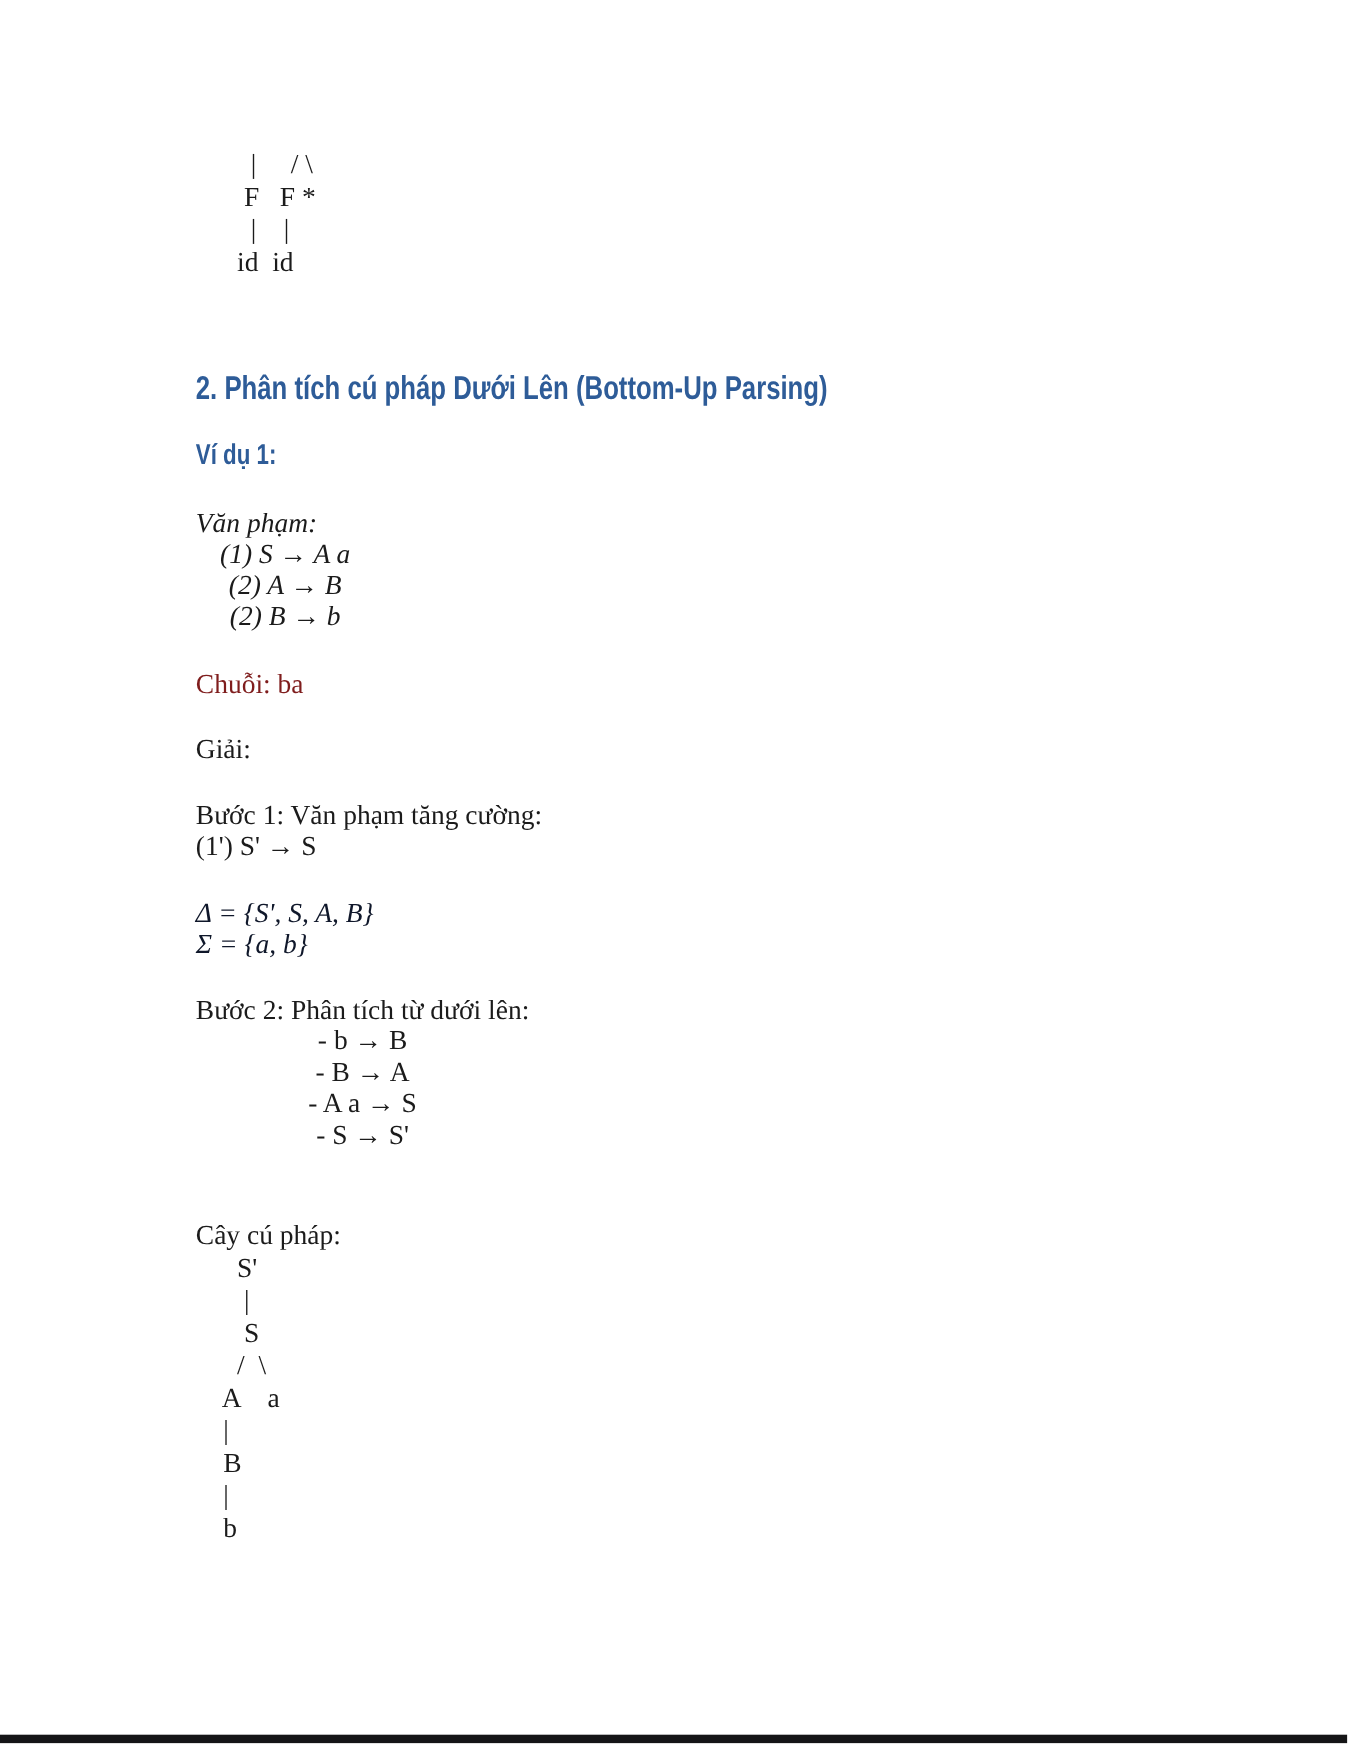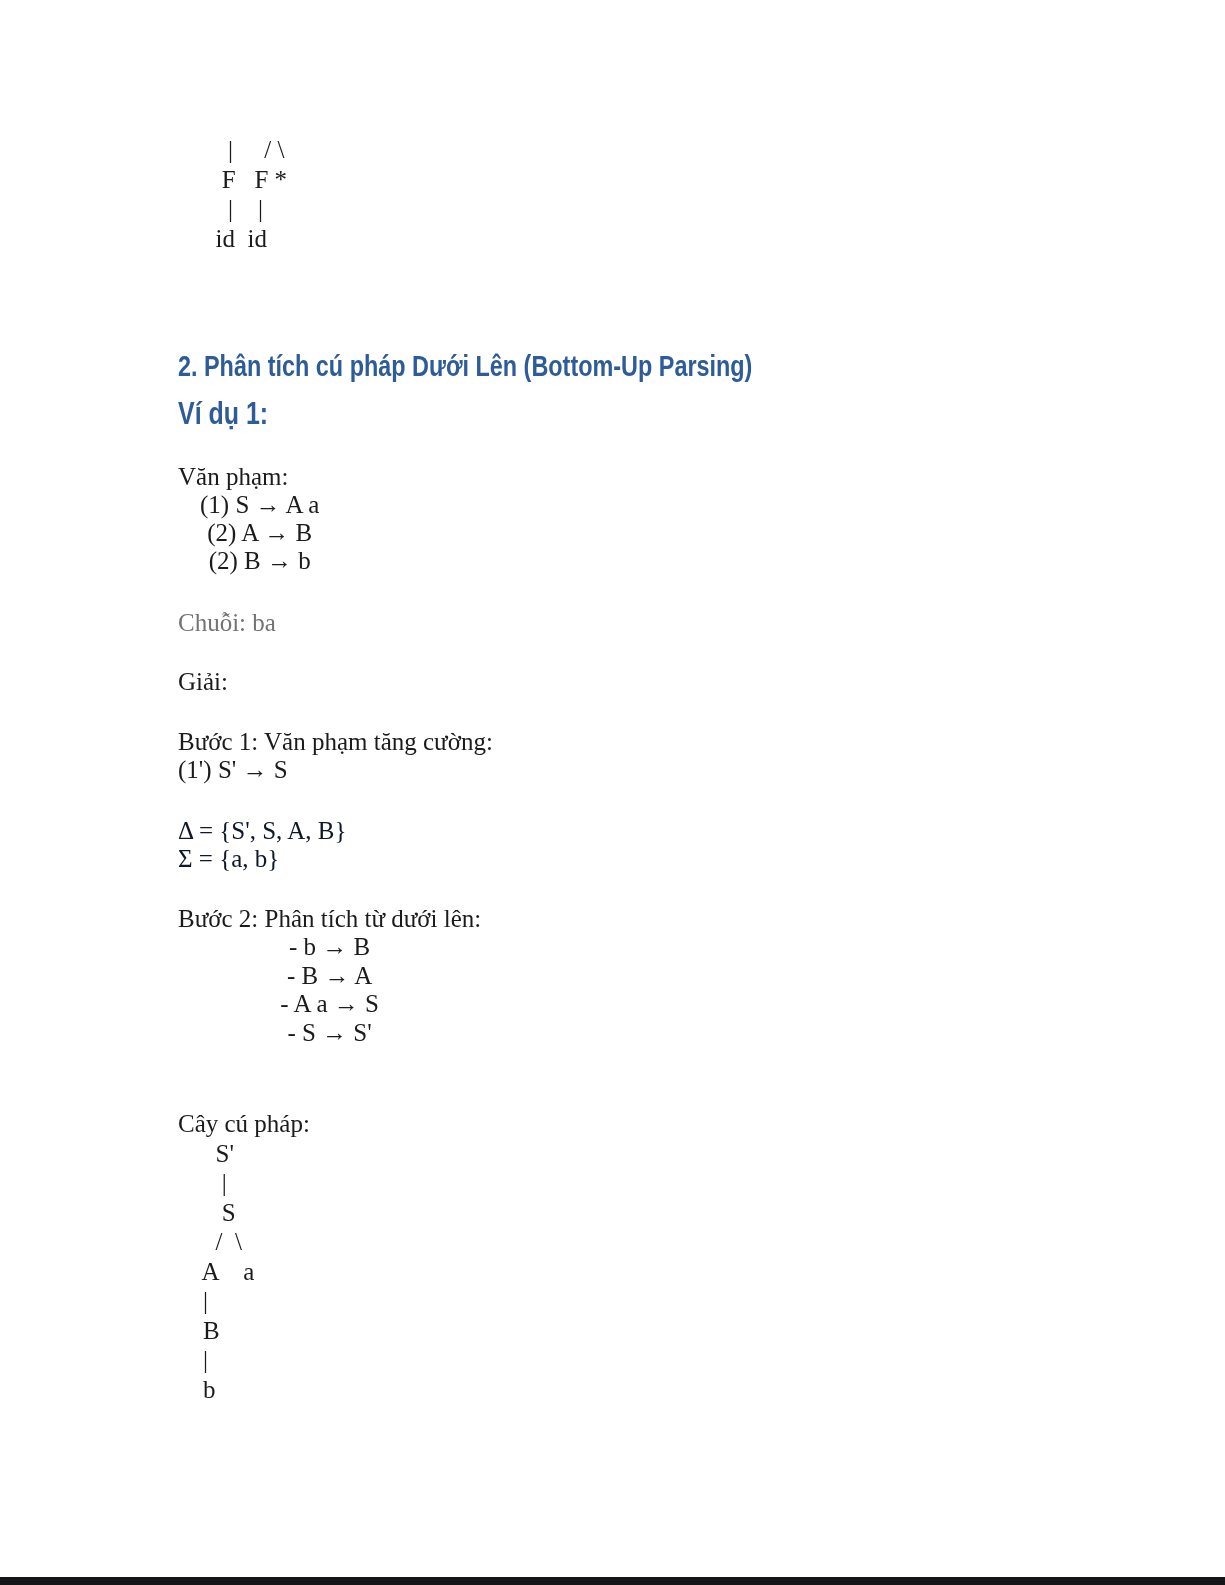--- a/index.html
+++ b/index.html
@@ -27,31 +27,31 @@
     font-family: "Liberation Sans", sans-serif;
     font-weight: bold;
     font-size: 30px;
     line-height: 38px;
     color: #2e5c98;
     white-space: nowrap;
   }
   .h2 {
     font-family: "Liberation Sans", sans-serif;
     font-weight: bold;
-    font-size: 32px;
+    font-size: 26px;
     line-height: 34px;
     color: #2e5c98;
     white-space: nowrap;
   }
   .condense {
     display: inline-block;
     transform: scaleX(0.78);
     transform-origin: 0 50%;
   }
-  .lh28  { line-height: 28px; }
+  .lh28  { line-height: 28px; font-style: italic; }
   .lh275 { line-height: 27.5px; }
   .lh284 { line-height: 28.4px; text-align: center; }
   .lh295 { line-height: 29.5px; }
   .indent { padding-left: 22px; text-align: center; }
   #bottom-bar {
     position: absolute;
     left: 0;
     top: 1577px;
     width: 1225px;
     height: 8px;
@@ -62,36 +62,36 @@
 
 <div id="page" style="background: rgb(255, 255, 255);">
 
   <div class="abs serif lh295" style="top: 135px; color: rgb(27, 27, 27);">
     <div class="preline">        |     / \</div>
     <div class="preline">       F   F *</div>
     <div class="preline">        |    |</div>
     <div class="preline">      id  id</div>
   </div>
 
-  <div class="abs h1" style="top: 335px; color: rgb(46, 92, 152); margin-top: 12px;">
+  <div class="abs h1" style="top: 335px; color: rgb(46, 92, 152);">
     <span class="condense">2. Phân tích cú pháp Dưới Lên (Bottom-Up Parsing)</span>
   </div>
 
   <div class="abs h2" style="top: 396px; color: rgb(46, 92, 152);">
     <span class="condense">Ví dụ 1:</span>
   </div>
 
   <div class="abs serif lh28" style="top: 463px; color: rgb(27, 27, 27);">
     <div class="preline">Văn phạm:</div>
     <div class="preline indent">(1) S → A a</div>
     <div class="preline indent">(2) A → B</div>
     <div class="preline indent">(2) B → b</div>
   </div>
 
-  <div class="abs serif" style="top: 609px; color: #737373;">Chuỗi: ba</div>
+  <div class="abs serif" style="top: 609px; color: #7f1d1d;">Chuỗi: ba</div>
 
   <div class="abs serif" style="top: 668px; color: rgb(27, 27, 27);">Giải:</div>
 
   <div class="abs serif lh275" style="top: 728px; color: rgb(27, 27, 27);">
     <div class="preline">Bước 1: Văn phạm tăng cường:</div>
     <div class="preline">(1') S' → S</div>
   </div>
 
   <div class="abs serif lh28" style="top: 817px; color: #0f172a;">
     <div class="preline">Δ = {S', S, A, B}</div>

